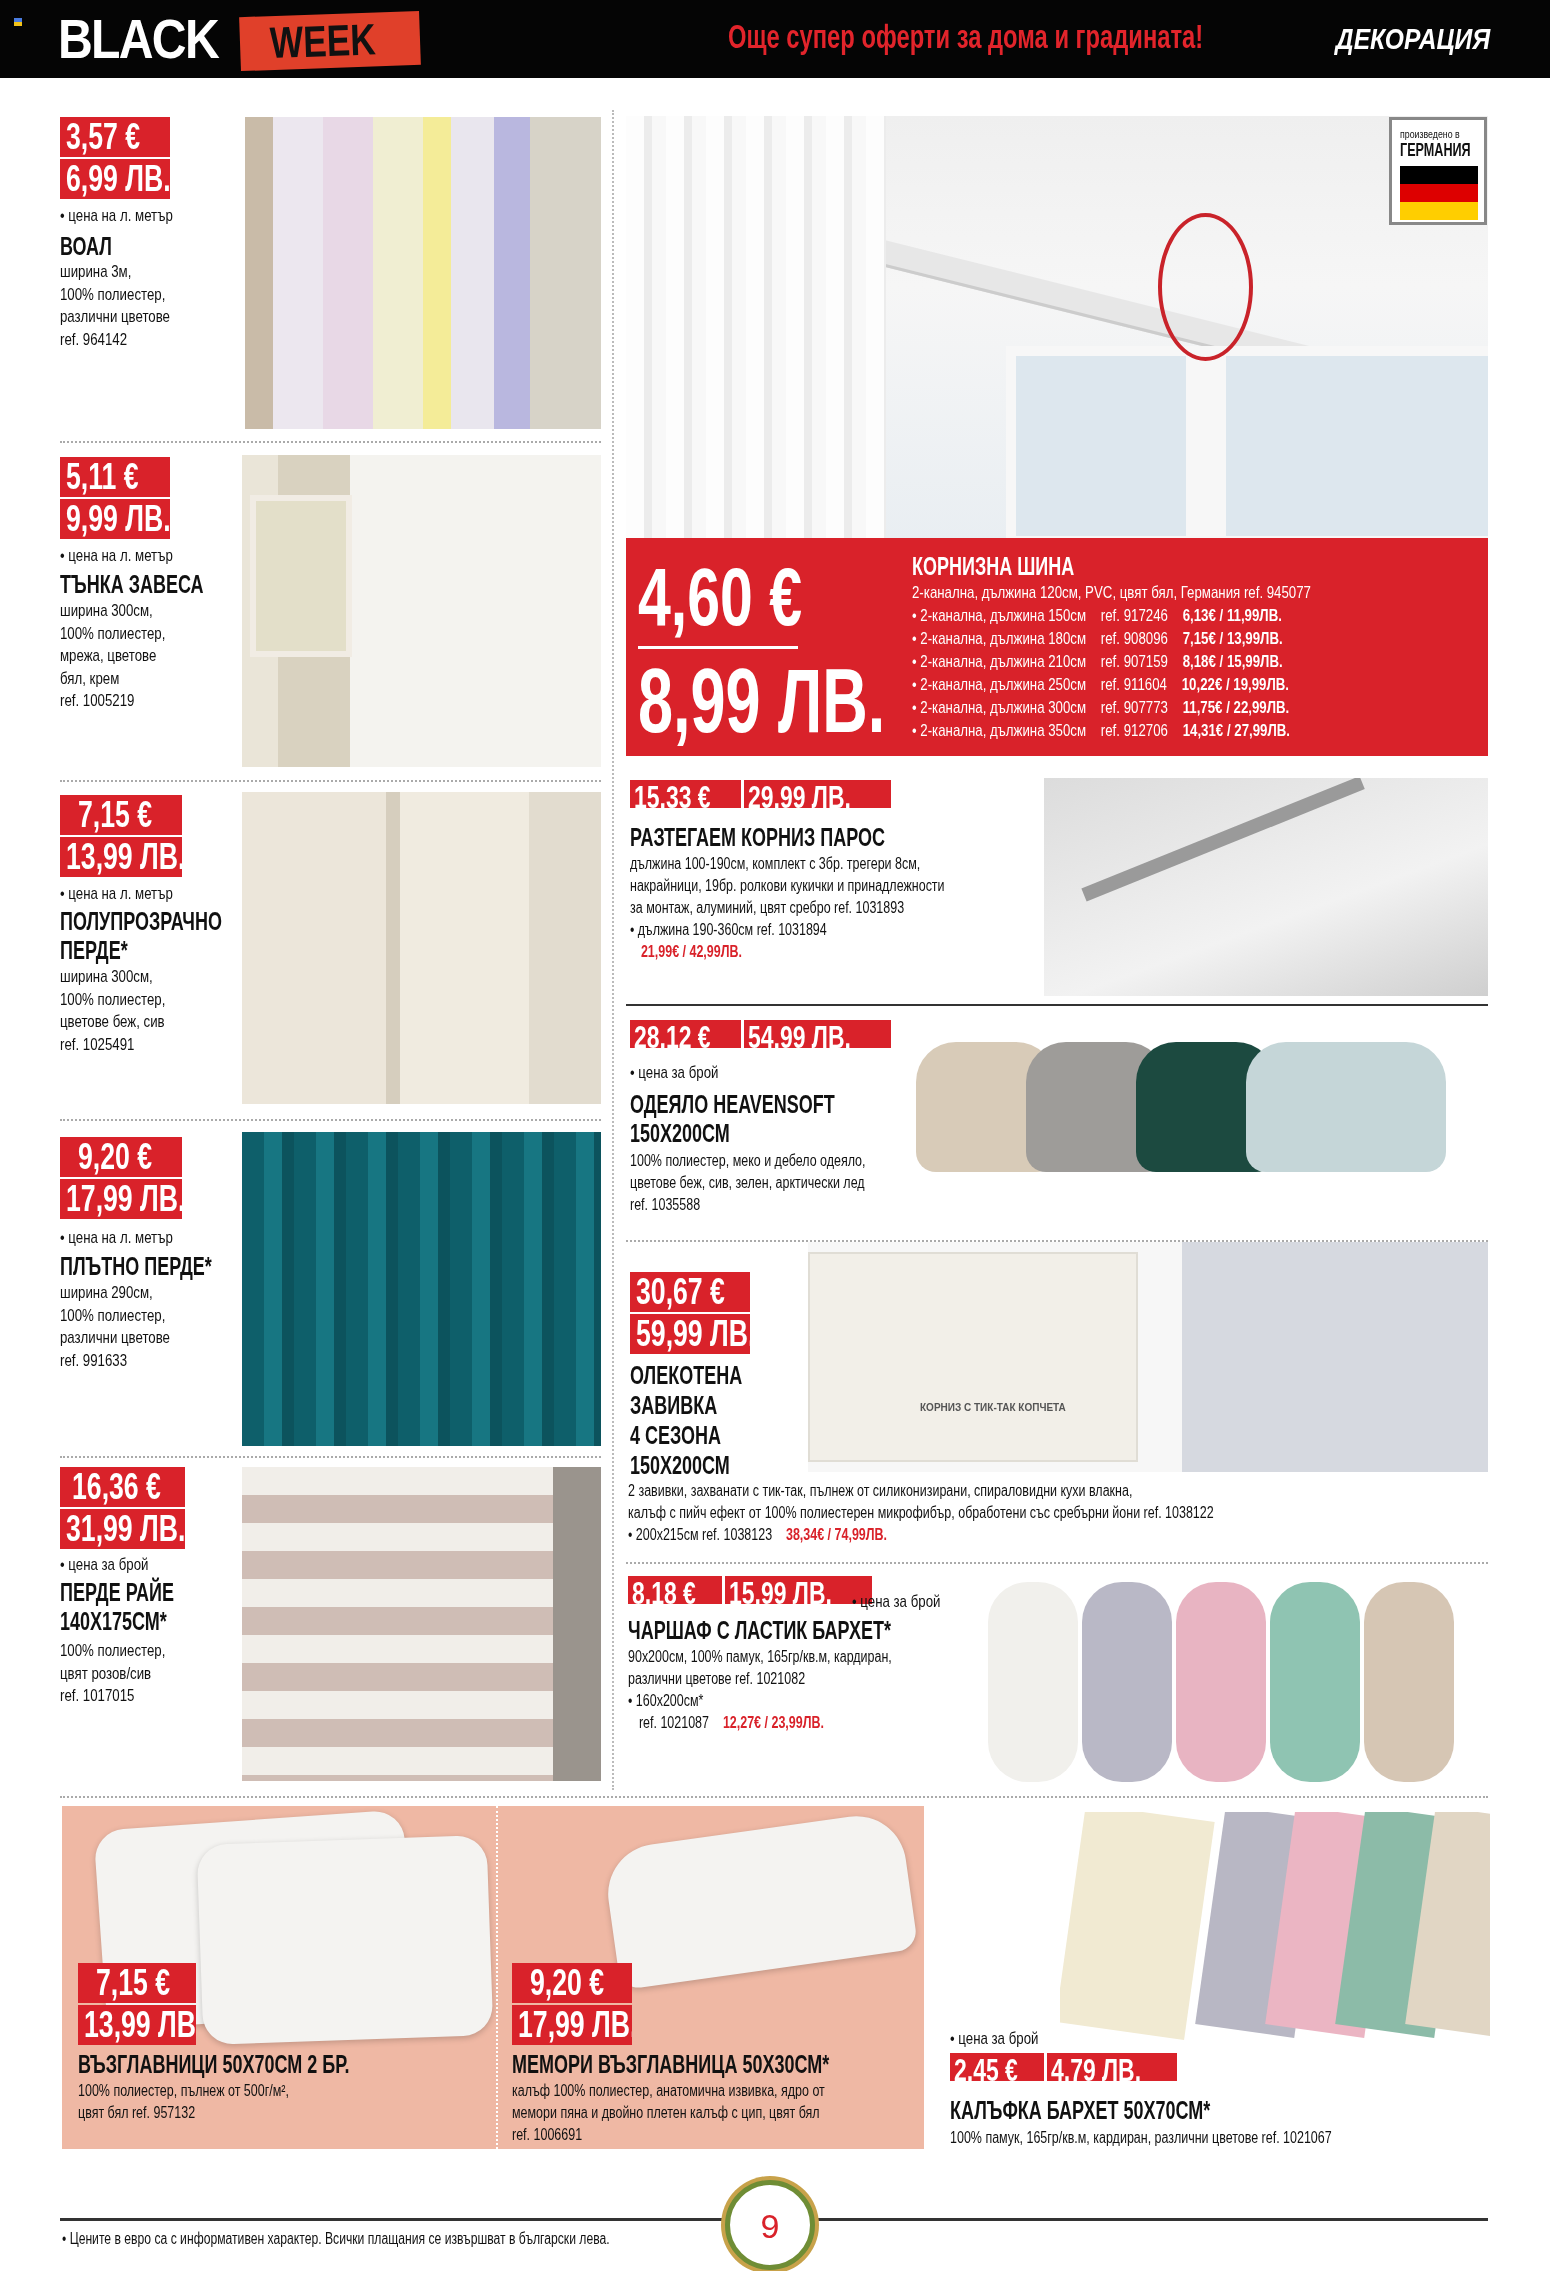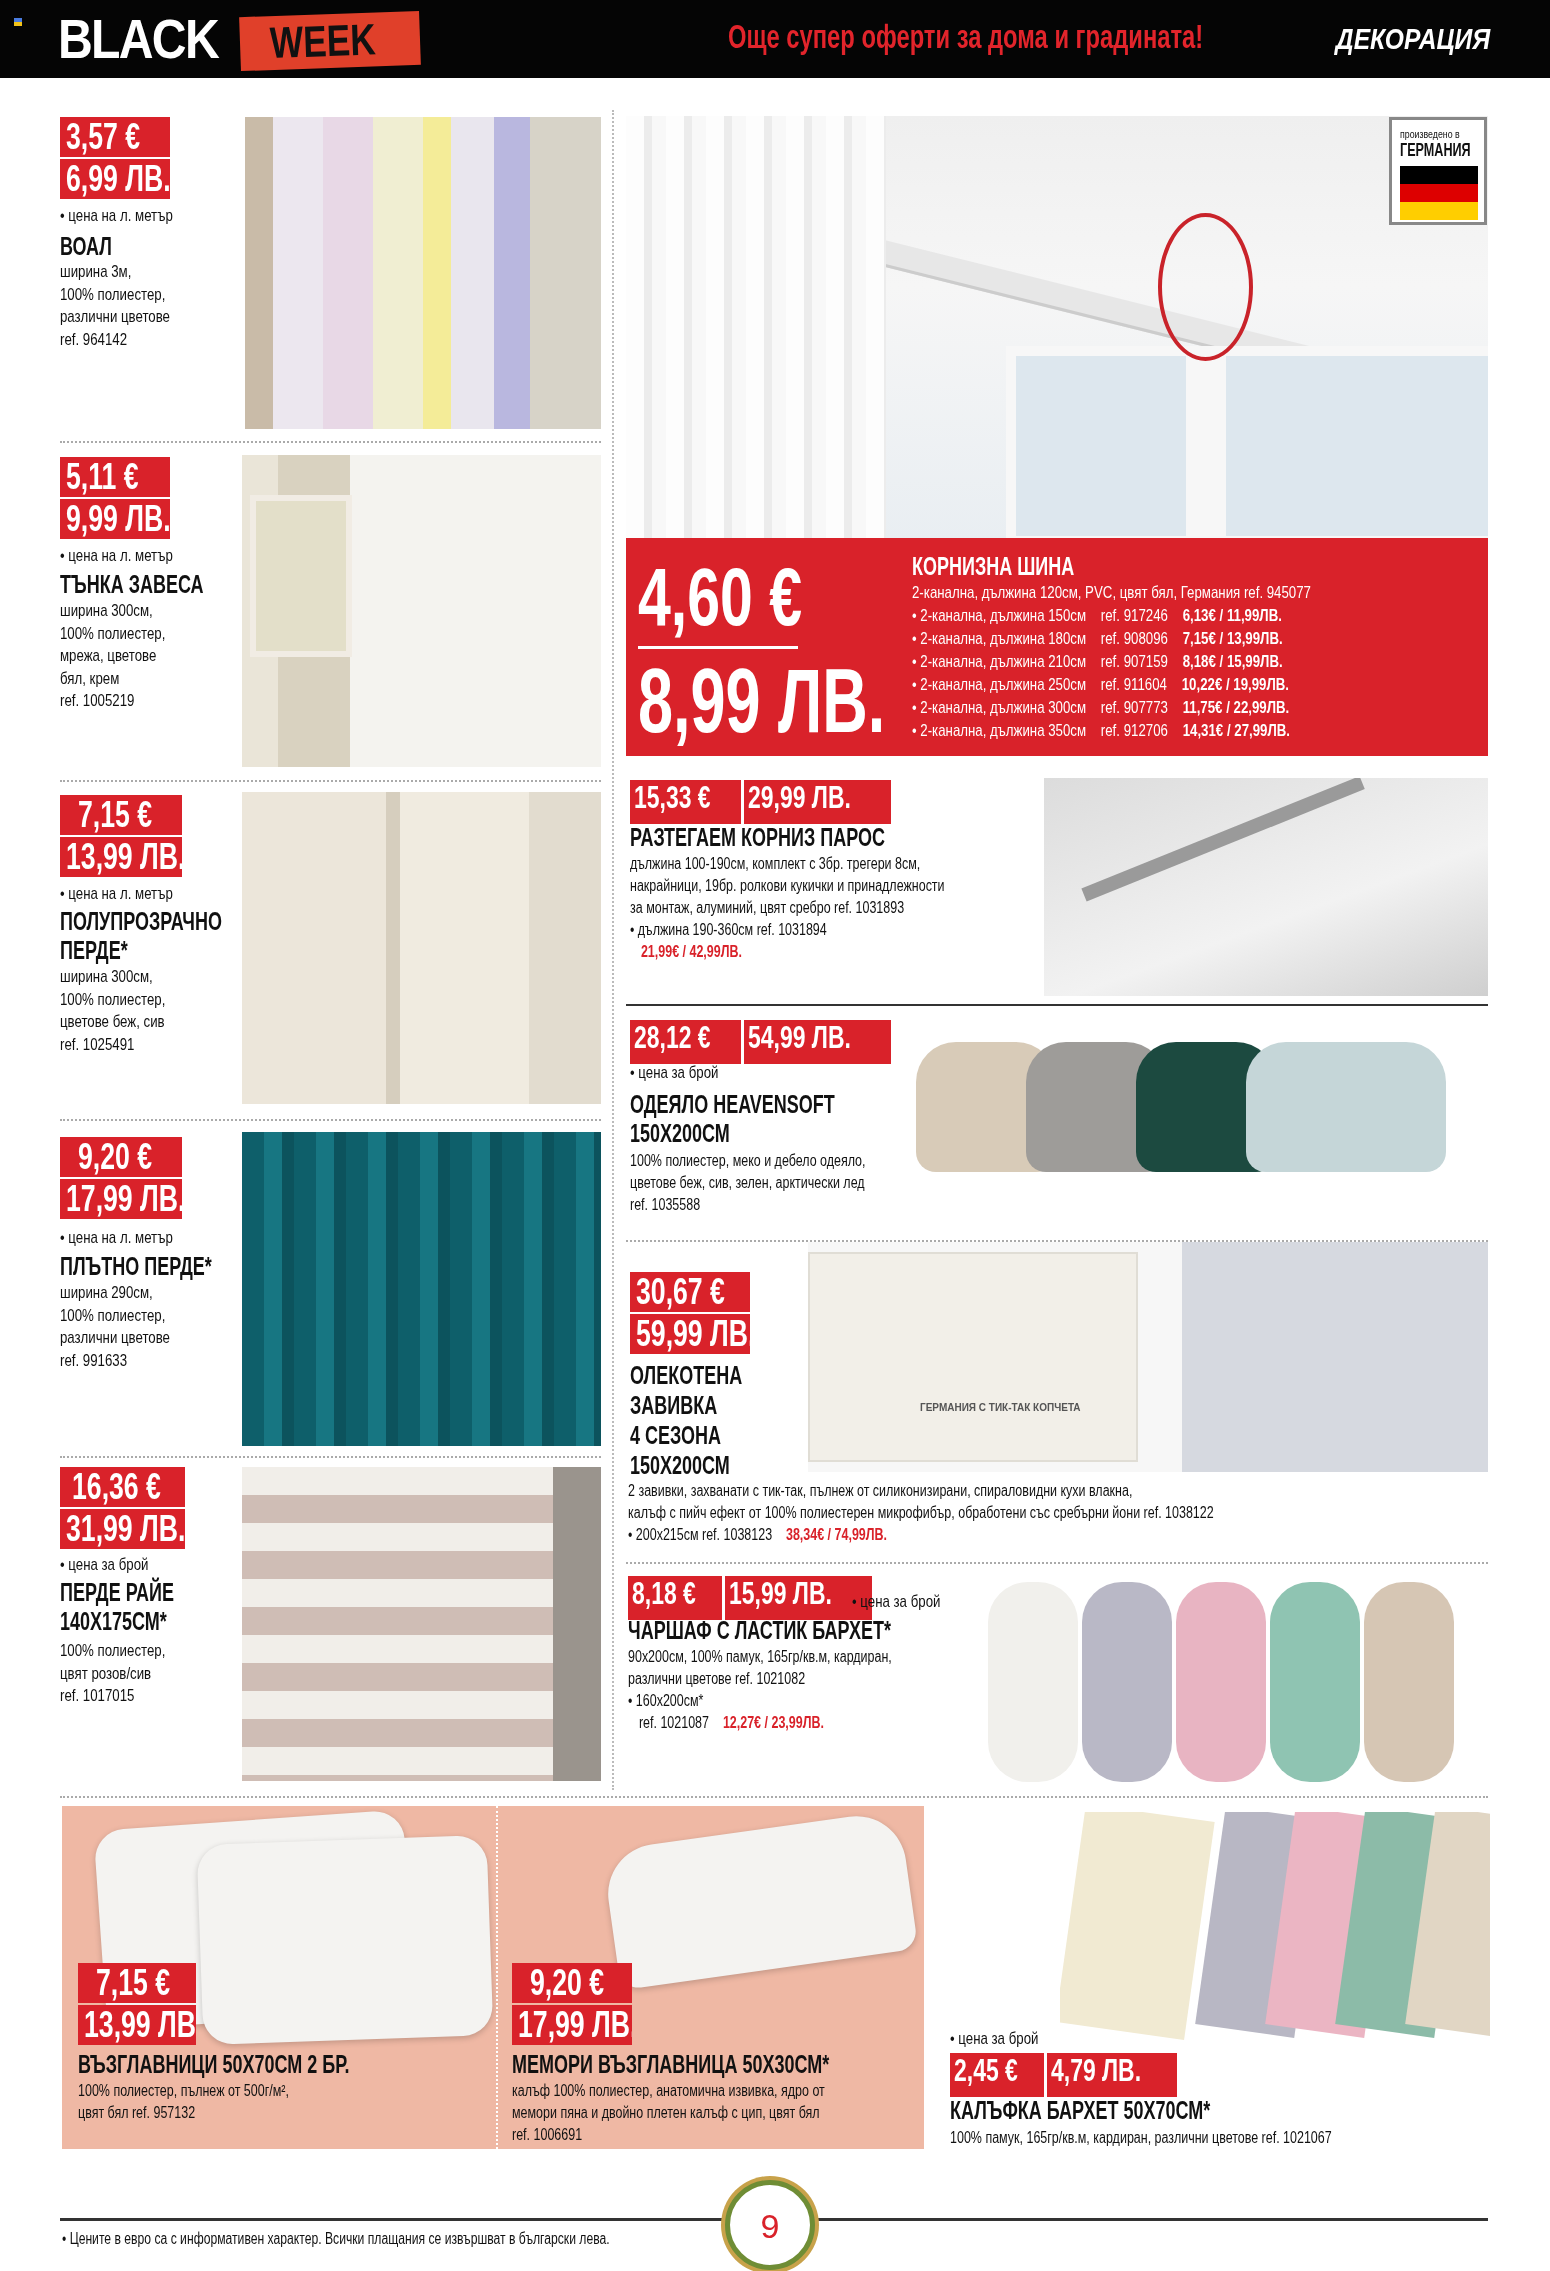--- a/index.html
+++ b/index.html
@@ -12,21 +12,21 @@
 .hdr .week span{position:absolute;left:30px;top:2px;font-size:44px;font-weight:bold;color:#111;transform:scaleX(.8);transform-origin:left;}
 .hdr .prod{position:absolute;left:432px;top:18px;width:282px;height:52px;border:4px solid #ddd;background:#0b0b0b;}
 .hdr .prod span{position:absolute;left:8px;top:4px;font-family:"DejaVu Serif",serif;font-size:30px;font-weight:bold;color:#eee;transform:scaleX(.78);transform-origin:left;white-space:nowrap;letter-spacing:1px;}
 .hdr .slogan{position:absolute;left:728px;top:18px;font-size:33px;font-weight:bold;color:#e2242b;transform:scaleX(.72);transform-origin:left;white-space:nowrap;}
 .hdr .section{position:absolute;right:60px;top:22px;font-size:30px;font-weight:bold;font-style:italic;color:#fff;transform:scaleX(.82);transform-origin:right;white-space:nowrap;}
 .stack{position:absolute;}
 .stack .eur,.stack .lev{background:#d9222a;color:#fff;font-weight:bold;font-size:36px;line-height:40px;height:40px;padding:0 6px;display:block;white-space:nowrap;overflow:hidden;}
 .stack .eur{margin-bottom:2px;}
 .stack .txt{display:inline-block;transform:scaleX(.74);transform-origin:left;}
 .inline{position:absolute;display:flex;gap:3px;}
-.inline span.box{background:#d9222a;color:#fff;font-weight:bold;font-size:31px;height:44px;line-height:36px;padding:0 4px;white-space:nowrap;}
+.inline span.box{background:#d9222a;color:#fff;font-weight:bold;font-size:31px;height:28px;line-height:36px;padding:0 4px;white-space:nowrap;}
 .inline span.box i{font-style:normal;display:inline-block;transform:scaleX(.74);transform-origin:left;}
 .lbl{position:absolute;font-size:17px;white-space:nowrap;transform:scaleX(.78);transform-origin:left;line-height:23px;}
 .title{position:absolute;font-weight:bold;font-size:25px;line-height:29px;white-space:nowrap;transform:scaleX(.72);transform-origin:left;}
 .desc{position:absolute;font-size:17px;line-height:22.5px;white-space:nowrap;transform:scaleX(.78);transform-origin:left;}
 .red{color:#d9222a;font-weight:bold;}
 .dots{position:absolute;height:0;border-top:2px dotted #aaa;}
 .solid{position:absolute;height:0;border-top:2px solid #333;}
 
 .img{position:absolute;overflow:hidden;}
 .voal{background:linear-gradient(90deg,#c9bba8 0 8%,#ece7ef 8% 22%,#e8d8e6 22% 36%,#f0eed2 36% 50%,#f4ec98 50% 58%,#e9e6ee 58% 70%,#b9b7df 70% 80%,#d7d3c8 80% 100%);}
@@ -229,21 +229,21 @@
   <span class="lev" style="width:120px"><span class="txt">59,99 ЛВ.</span></span>
 </div>
 <div class="title" style="left:630px;top:1360px;line-height:30px;">
   <div>ОЛЕКОТЕНА</div>
     <div>ЗАВИВКА</div>
     <div>4 СЕЗОНА</div>
     <div>150X200СМ</div>
 </div>
 <div class="img comforter" style="left:808px;top:1242px;width:680px;height:230px;">
   <div class="bag">
-    <div style="position:absolute;left:110px;top:148px;font-size:10px;font-weight:bold;color:#555;white-space:nowrap;">ГЕРМАНИЯ С ТИК-ТАК КОПЧЕТА</div>
+    <div style="position:absolute;left:110px;top:148px;font-size:10px;font-weight:bold;color:#555;white-space:nowrap;">КОРНИЗ С ТИК-ТАК КОПЧЕТА</div>
   </div>
 </div>
 <div class="desc" style="left:628px;top:1480px;font-size:16px;line-height:22px;">
   <div>2 завивки, захванати с тик-так, пълнеж от силиконизирани, спираловидни кухи влакна,</div>
     <div>калъф с пийч ефект от 100% полиестерен микрофибър, обработени със сребърни йони    ref. 1038122</div>
   <div><span>• 200x215см    ref. 1038123</span>&nbsp;&nbsp;&nbsp;&nbsp;<span class="red">38,34€ / 74,99ЛВ.</span></div>
 </div>
 <div class="dots" style="left:626px;top:1562px;width:862px;"></div>
 
 <div class="inline" style="left:628px;top:1576px;">

